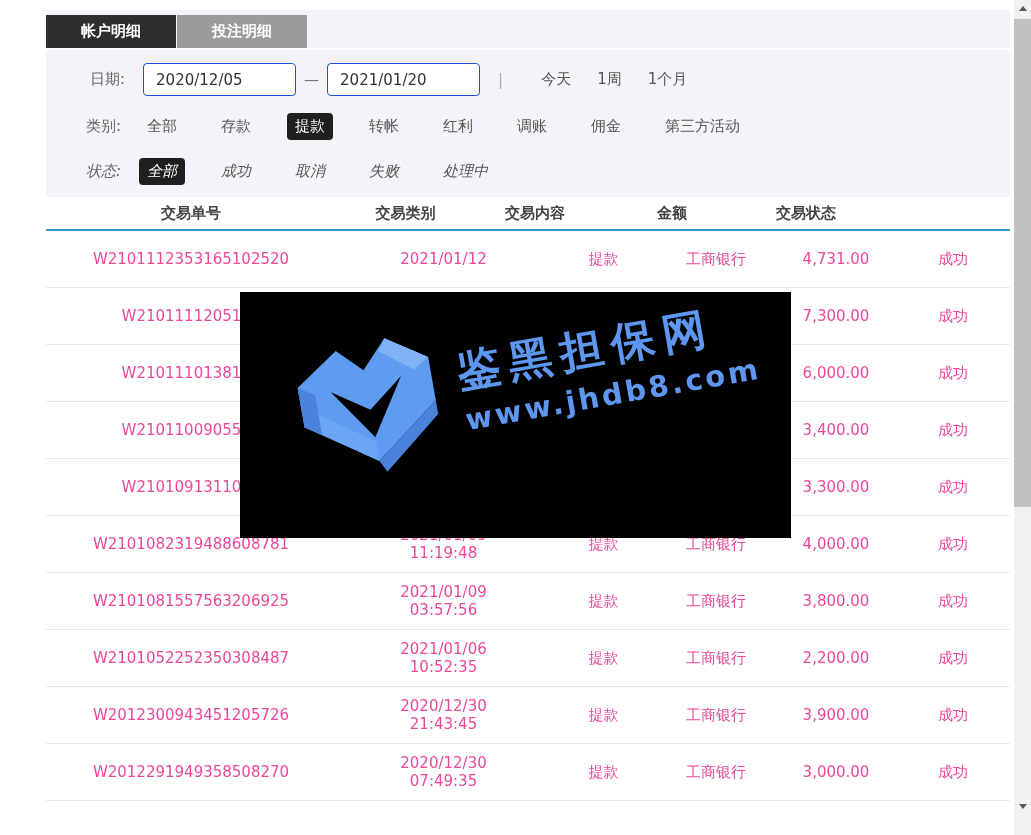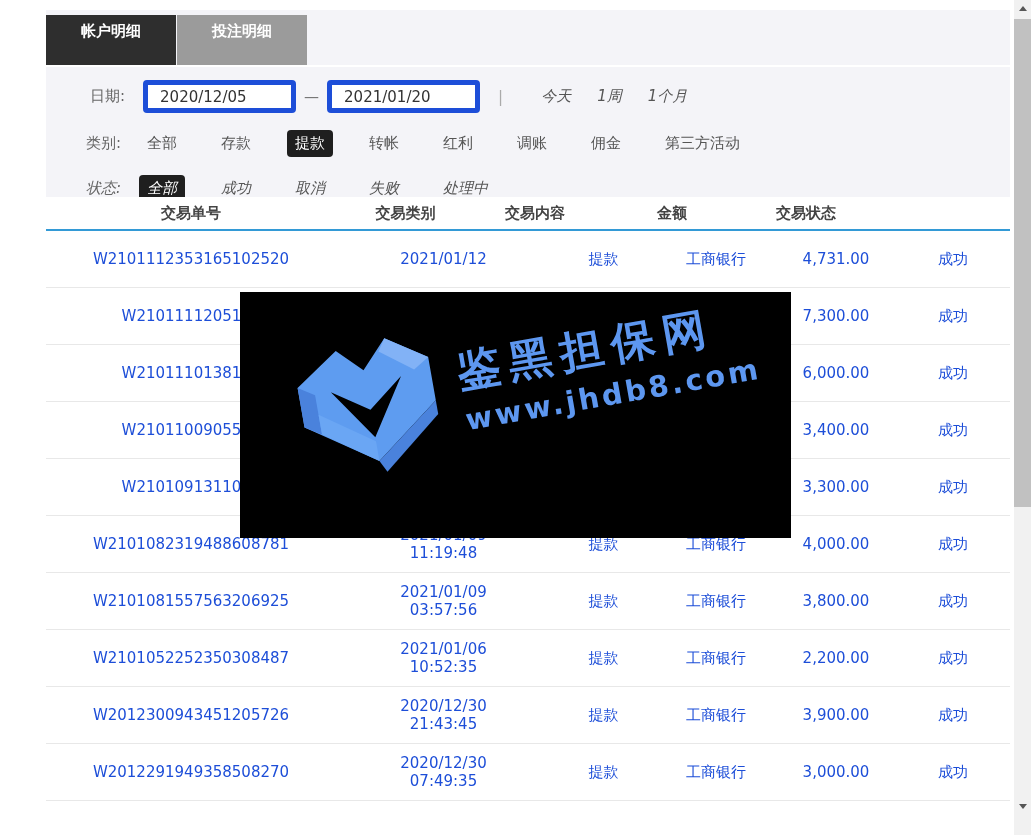--- a/index.html
+++ b/index.html
@@ -9,54 +9,54 @@
     background: #ffffff;
     font-family: "DejaVu Sans", "Liberation Sans", sans-serif;
     overflow: hidden;
   }
 
   
   .content { position:absolute; left:46px; top:10px; width:964px; }
   .filter-panel { background:#f4f4f8; height:187px; overflow:hidden; }
   .tabs { display:flex; padding-top:5px; border-bottom:2px solid #ffffff; }
   .tab {
-    width:130px; height:50px; line-height:33px; text-align:center;
+    width:130px; height:33px; line-height:33px; text-align:center;
     color:#ffffff; font-size:15px; font-weight:bold; cursor:pointer;
   }
   .tab-active   { background:#2e2e2e; }
   .tab-inactive { background:#9b9b9b; margin-left:1px; }
 
   .filter-row { display:flex; align-items:center; font-size:15px; color:#555; }
   .row-date   { margin:13px 0 0 44px; height:33px; }
   .row-cat    { margin:16px 0 0 40px; height:28px; }
   .row-status { margin:17px 0 0 40px; height:28px;font-style:italic; }
   .f-label { color:#666; margin-right:18px; }
   .date-input {
-    width:153px; height:33px; border:5px solid #1d4ed8; border-radius:4px;
+    width:153px; height:33px; border:1px solid #1d4ed8; border-radius:4px;
     padding:0 12px; font-size:15px; color:#333; background:#fff; outline:none;
     font-family:"DejaVu Sans","Liberation Sans",sans-serif;
   }
   .range-dash { margin:0 8px; color:#777; }
   .vbar { margin:0 12px 0 18px; color:#aaa; }
   .quick { display:flex; }
-  .quick span { margin-left:26px; cursor:pointer; color:#555;font-style:italic; }
+  .quick span { margin-left:26px; cursor:pointer; color:#555; }
 
   .opts { display:flex; align-items:flex-end; }
   .chip { margin-right:28px; padding:4px 8px; border-radius:4px; cursor:pointer; color:#555; white-space:nowrap; }
   .chip-active { background:#1f1f1f; color:#ffffff; }
 
   
   .table { background:#fff; }
   .thead {
     display:flex; height:34px; align-items:center;
     border-bottom:2px solid #339ad6; font-size:15px; font-weight:bold; color:#444;gap:17px;
   }
   .tr {
     display:flex; height:57px; align-items:center;
-    border-bottom:1px solid #e8e8e8; font-size:15px; color:#1d4ed8;
+    border-bottom:1px solid #e8e8e8; font-size:15px; color:#ec4899;
   }
   .c1{width:290px} .c2{width:215px} .c3{width:105px}
   .c4{width:120px} .c5{width:120px} .c6{width:114px}
   .cell { text-align:center; }
   .c2 .l { line-height:18px; }
 
   
   .watermark {
     position:absolute; left:240px; top:292px; width:551px; height:246px;
     background:#000; overflow:hidden; z-index:5;

